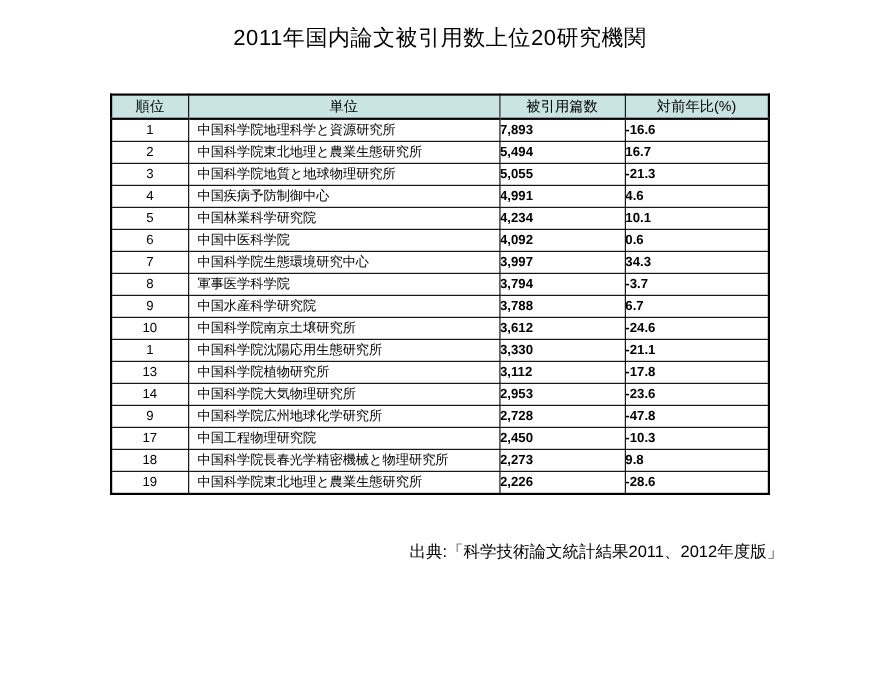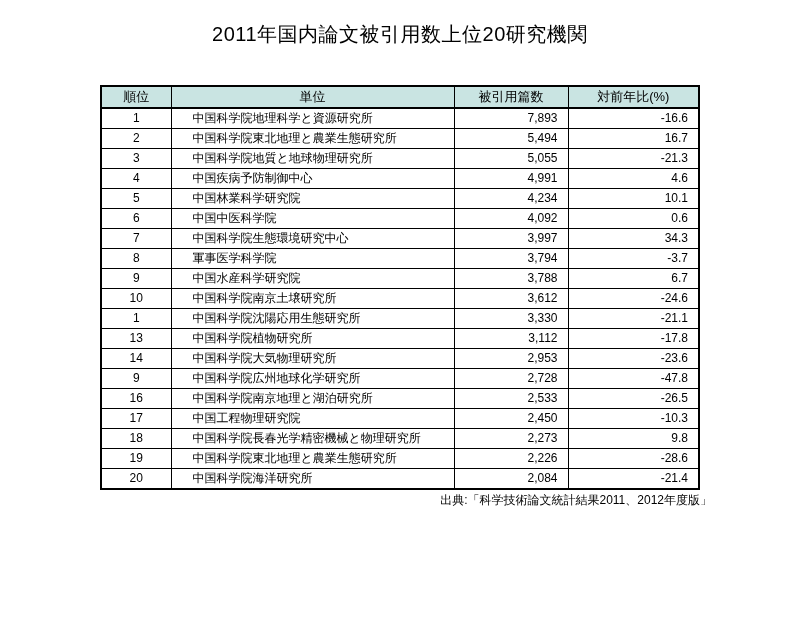--- a/index.html
+++ b/index.html
@@ -46,29 +46,29 @@
     height: 19px;
     font-size: 12px;
     line-height: 19px;
   }
   .c-rank { width: 70px; }
   .c-inst { width: 283px; }
   .c-cit  { width: 114px; }
   .c-yoy  { width: 131px; }
 
   td.cell-rank { text-align: center; }
-  td.cell-inst { text-align: left; padding-left: 21px; }
-  td.cell-num  { text-align: right; padding-right: 10px; }
+  td.cell-inst { text-align: left; padding-left: 8px; }
+  td.cell-num  { padding-right: 10px; font-weight: bold; }
 
   .source {
     position: absolute;
     top: 492px; left: 0;
     width: 712px;
     text-align: right;
-    font-size: 12px;
+    font-size: 15px;
   }
 </style>
 </head>
 <body>
 
 <div class="page">
 
   <div class="title">2011年国内論文被引用数上位20研究機関</div>
 
   <table class="rank-table">
@@ -165,47 +165,35 @@
           <td class="cell-num">2,953</td>
           <td class="cell-num">-23.6</td>
         </tr>
         <tr>
           <td class="cell-rank">9</td>
           <td class="cell-inst">中国科学院広州地球化学研究所</td>
           <td class="cell-num">2,728</td>
           <td class="cell-num">-47.8</td>
         </tr>
         <tr>
-          <td class="cell-rank">16</td>
-          <td class="cell-inst">中国科学院南京地理と湖泊研究所</td>
-          <td class="cell-num">2,533</td>
-          <td class="cell-num">-26.5</td>
-        </tr>
-        <tr>
           <td class="cell-rank">17</td>
           <td class="cell-inst">中国工程物理研究院</td>
           <td class="cell-num">2,450</td>
           <td class="cell-num">-10.3</td>
         </tr>
         <tr>
           <td class="cell-rank">18</td>
           <td class="cell-inst">中国科学院長春光学精密機械と物理研究所</td>
           <td class="cell-num">2,273</td>
           <td class="cell-num">9.8</td>
         </tr>
         <tr>
           <td class="cell-rank">19</td>
           <td class="cell-inst">中国科学院東北地理と農業生態研究所</td>
           <td class="cell-num">2,226</td>
           <td class="cell-num">-28.6</td>
         </tr>
-        <tr>
-          <td class="cell-rank">20</td>
-          <td class="cell-inst">中国科学院海洋研究所</td>
-          <td class="cell-num">2,084</td>
-          <td class="cell-num">-21.4</td>
-        </tr>
       </tbody>
   </table>
 
   <div class="source">出典:「科学技術論文統計結果2011、2012年度版」</div>
 
 </div>
 
 </body></html>

